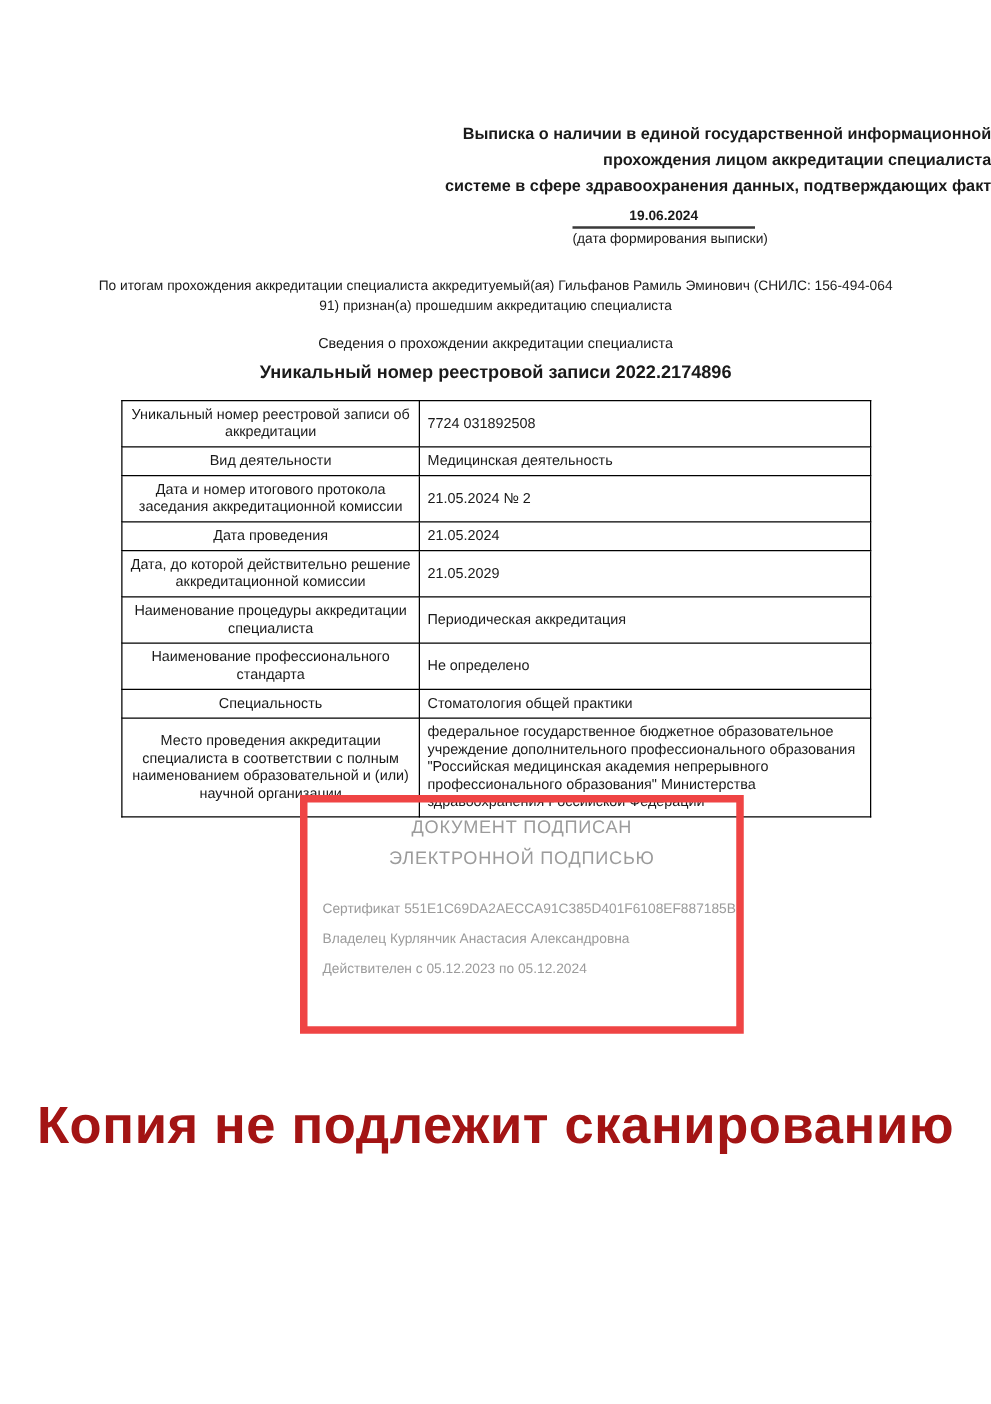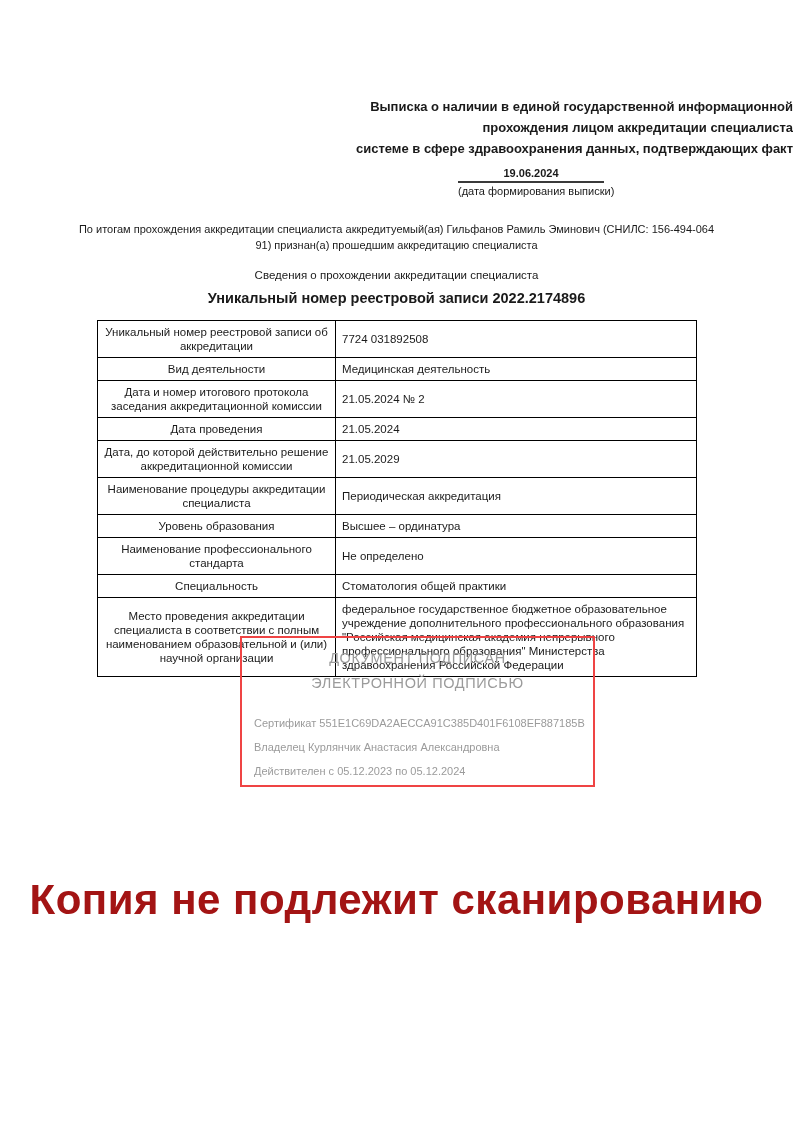--- a/index.html
+++ b/index.html
@@ -86,22 +86,22 @@
   .acc-table td {
     padding: 4px 6px;
     vertical-align: middle;
   }
   .acc-table td.cell-label { width: 225px; text-align: center; }
   .stamp {
     position: absolute;
     top: 636px;
     left: 240px;
     width: 355px;
-    height: 151px;
-    border: 2px solid #ef4444;
+    height: 191px;
+    border: 6px solid #ef4444;
     color: #9b9b9b;
     box-sizing: border-box;
   }
   .stamp-title {
     text-align: center;
     font-size: 14.5px;
     letter-spacing: 0.6px;
     margin-top: 12px;
   }
   .stamp-title + .stamp-title { margin-top: 9px; }
@@ -162,24 +162,20 @@
         <td class="cell-label">Дата проведения</td>
         <td class="cell-value">21.05.2024</td>
       </tr>
       <tr>
         <td class="cell-label">Дата, до которой действительно решение аккредитационной комиссии</td>
         <td class="cell-value">21.05.2029</td>
       </tr>
       <tr>
         <td class="cell-label">Наименование процедуры аккредитации специалиста</td>
         <td class="cell-value">Периодическая аккредитация</td>
-      </tr>
-      <tr>
-        <td class="cell-label">Уровень образования</td>
-        <td class="cell-value">Высшее – ординатура</td>
       </tr>
       <tr>
         <td class="cell-label">Наименование профессионального стандарта</td>
         <td class="cell-value">Не определено</td>
       </tr>
       <tr>
         <td class="cell-label">Специальность</td>
         <td class="cell-value">Стоматология общей практики</td>
       </tr>
       <tr>

